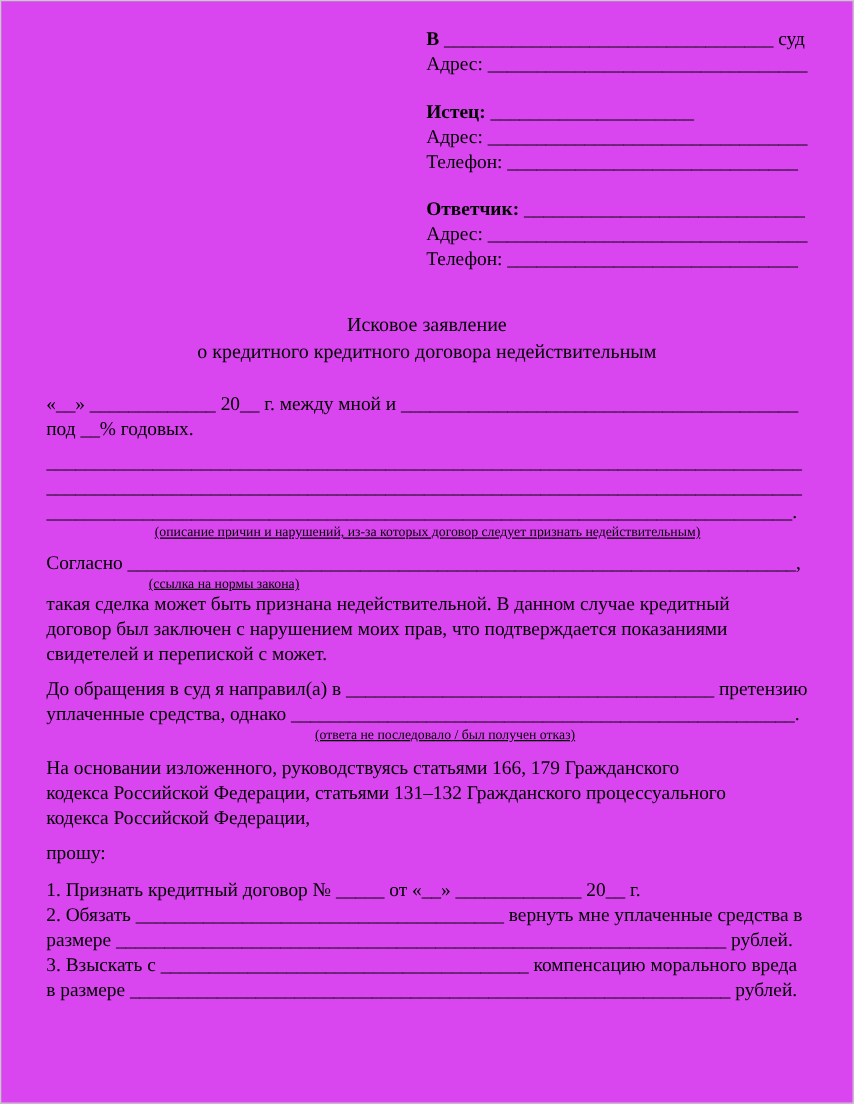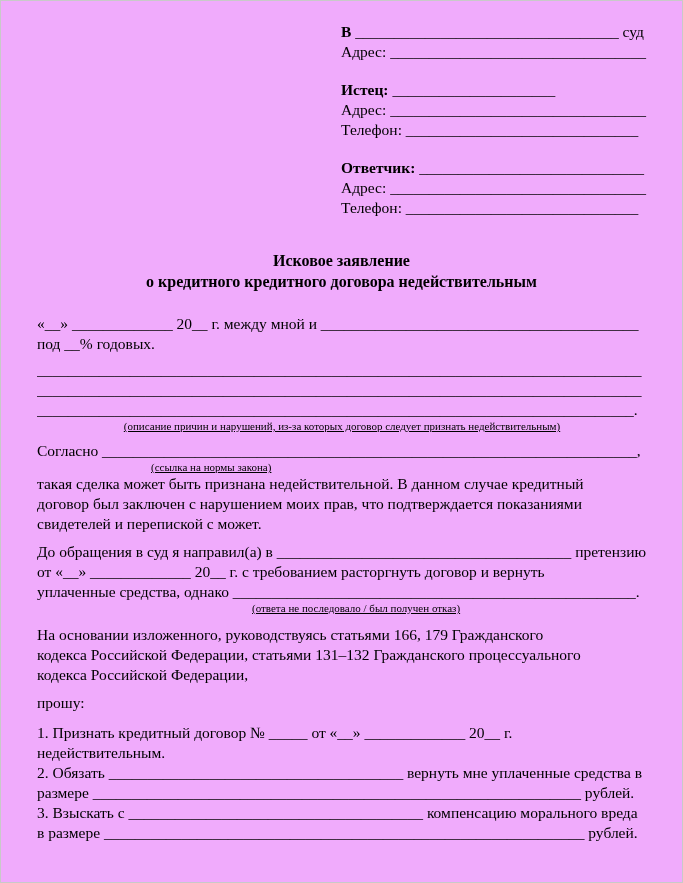--- a/index.html
+++ b/index.html
@@ -1,44 +1,44 @@
 <!DOCTYPE html>
 <html><head>
 <meta charset="utf-8">
 <style>
   html,body { margin:0; padding:0; background:#ffffff; }
   .page {
     width:683px; height:883px; box-sizing:border-box;
-    border:1px solid #c9c9c9; background:#f0abfc;
+    border:1px solid #c9c9c9; background:#d946ef;
     font-family:"Liberation Serif", serif; color:#000000;
     overflow:hidden;
   }
   .line { white-space:pre; overflow:hidden; }
   .b { font-weight:bold; }
 
   .header {
     margin:21px 10px 0 340px;
     font-size:15.5px; line-height:20px;
   }
   .mt-group { margin-top:18px; }
 
   .title-block {
     margin-top:32px; text-align:center;
-    font-weight:bold; font-size:16px; line-height:21px;
+    font-weight:normal; font-size:16px; line-height:21px;
   }
 
   .body {
     margin:22px 35px 0 36px;
     font-size:15.5px; line-height:20px;
   }
   .caption {
     font-size:11px; line-height:13px; white-space:pre; overflow:hidden;text-decoration:underline;
   }
   .caption.center { text-align:center; }
-  .cap-law { margin-left:114px; }
+  .cap-law { margin-left:82px; }
   .cap-refusal { margin-left:215px; }
 
   .p-lines { margin-top:6px; }
   .p-soglasno { margin-top:8px; }
   .p-pretenziya { margin-top:8px; }
   .p-osnovanie { margin-top:10px; }
   .p-proshu { margin-top:8px; }
   .p-items { margin-top:10px; }
 </style>
 </head>
@@ -81,38 +81,36 @@
     <div class="para p-soglasno">
       <div class="line">Согласно _____________________________________________________________________,</div>
       <div class="caption cap-law">(ссылка на нормы закона)</div>
       <div class="line">такая сделка может быть признана недействительной. В данном случае кредитный</div>
       <div class="line">договор был заключен с нарушением моих прав, что подтверждается показаниями</div>
       <div class="line">свидетелей и перепиской с может.</div>
     </div>
 
     <div class="para p-pretenziya">
       <div class="line">До обращения в суд я направил(а) в ______________________________________ претензию</div>
-      <div class="line">от «__» _____________ 20__ г. с требованием расторгнуть договор и вернуть</div>
       <div class="line">уплаченные средства, однако ____________________________________________________.</div>
       <div class="caption cap-refusal">(ответа не последовало / был получен отказ)</div>
     </div>
 
     <div class="para p-osnovanie">
       <div class="line">На основании изложенного, руководствуясь статьями 166, 179 Гражданского</div>
       <div class="line">кодекса Российской Федерации, статьями 131–132 Гражданского процессуального</div>
       <div class="line">кодекса Российской Федерации,</div>
     </div>
 
     <div class="para p-proshu">
       <div class="line">прошу:</div>
     </div>
 
     <div class="para p-items">
       <div class="line">1. Признать кредитный договор № _____ от «__» _____________ 20__ г.</div>
-      <div class="line">недействительным.</div>
       <div class="line">2. Обязать ______________________________________ вернуть мне уплаченные средства в</div>
       <div class="line">размере _______________________________________________________________ рублей.</div>
       <div class="line">3. Взыскать с ______________________________________ компенсацию морального вреда</div>
       <div class="line">в размере ______________________________________________________________ рублей.</div>
     </div>
 
   </div>
 </div>
 
 </body></html>

